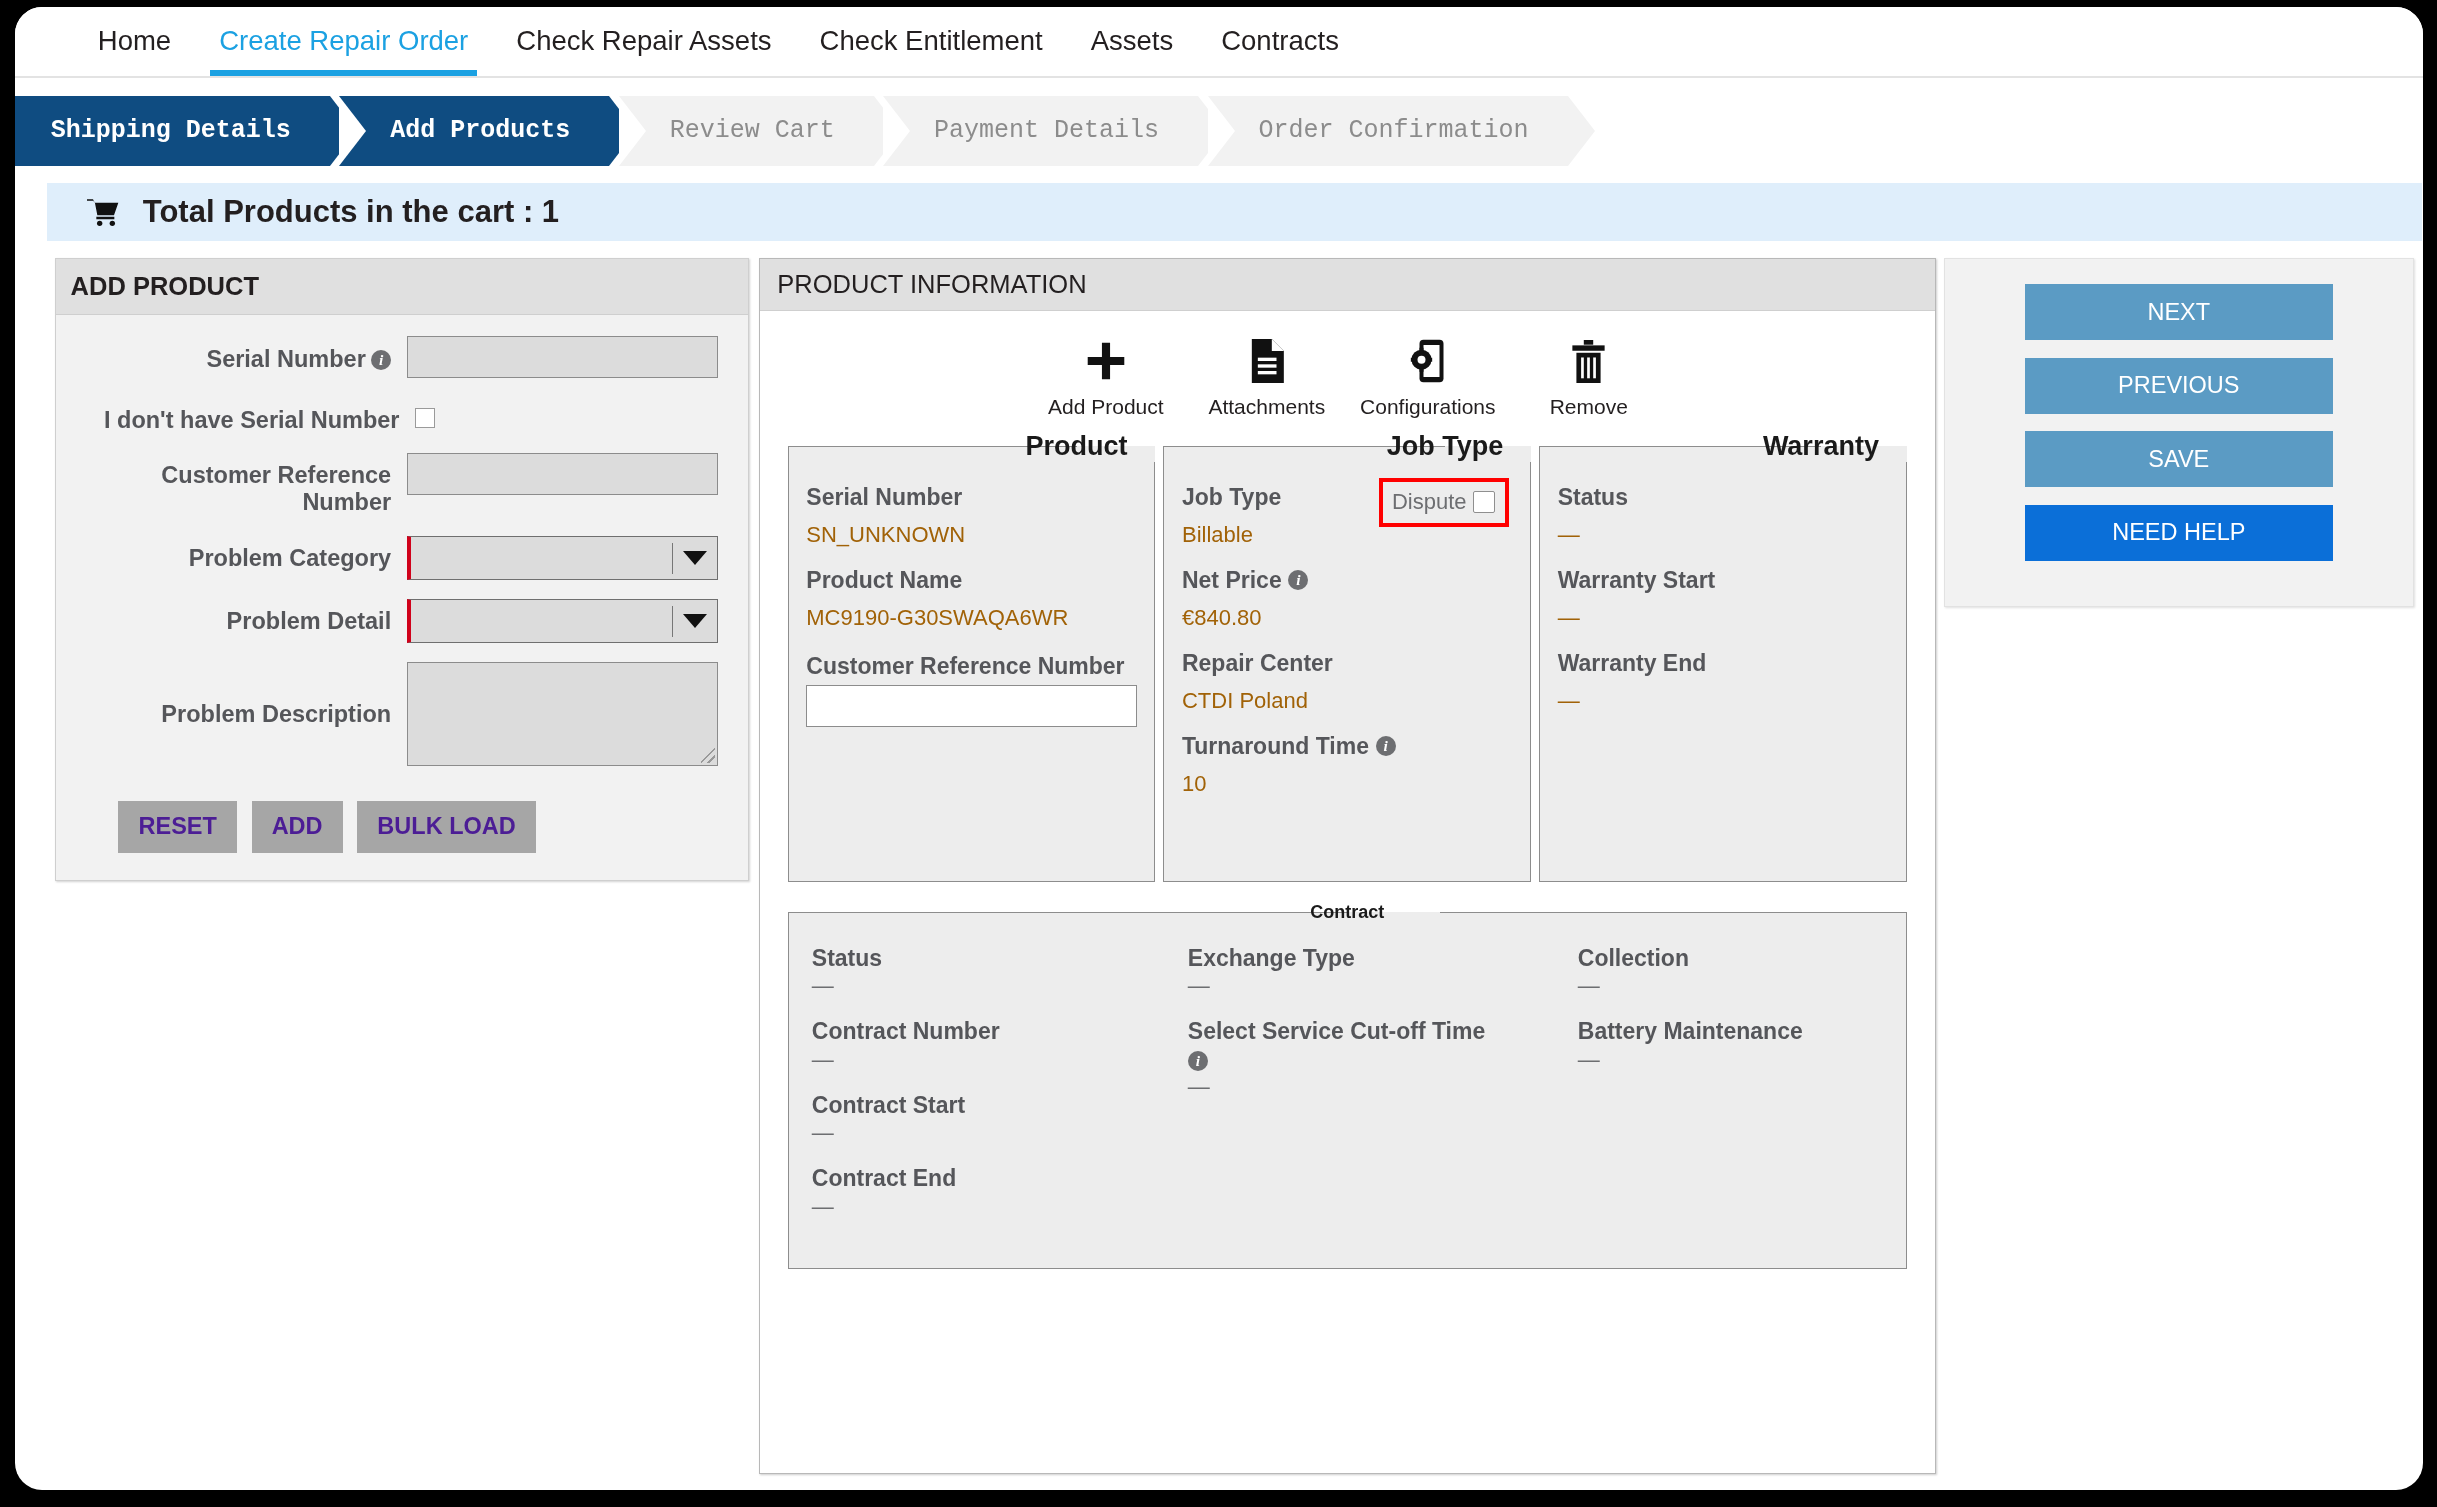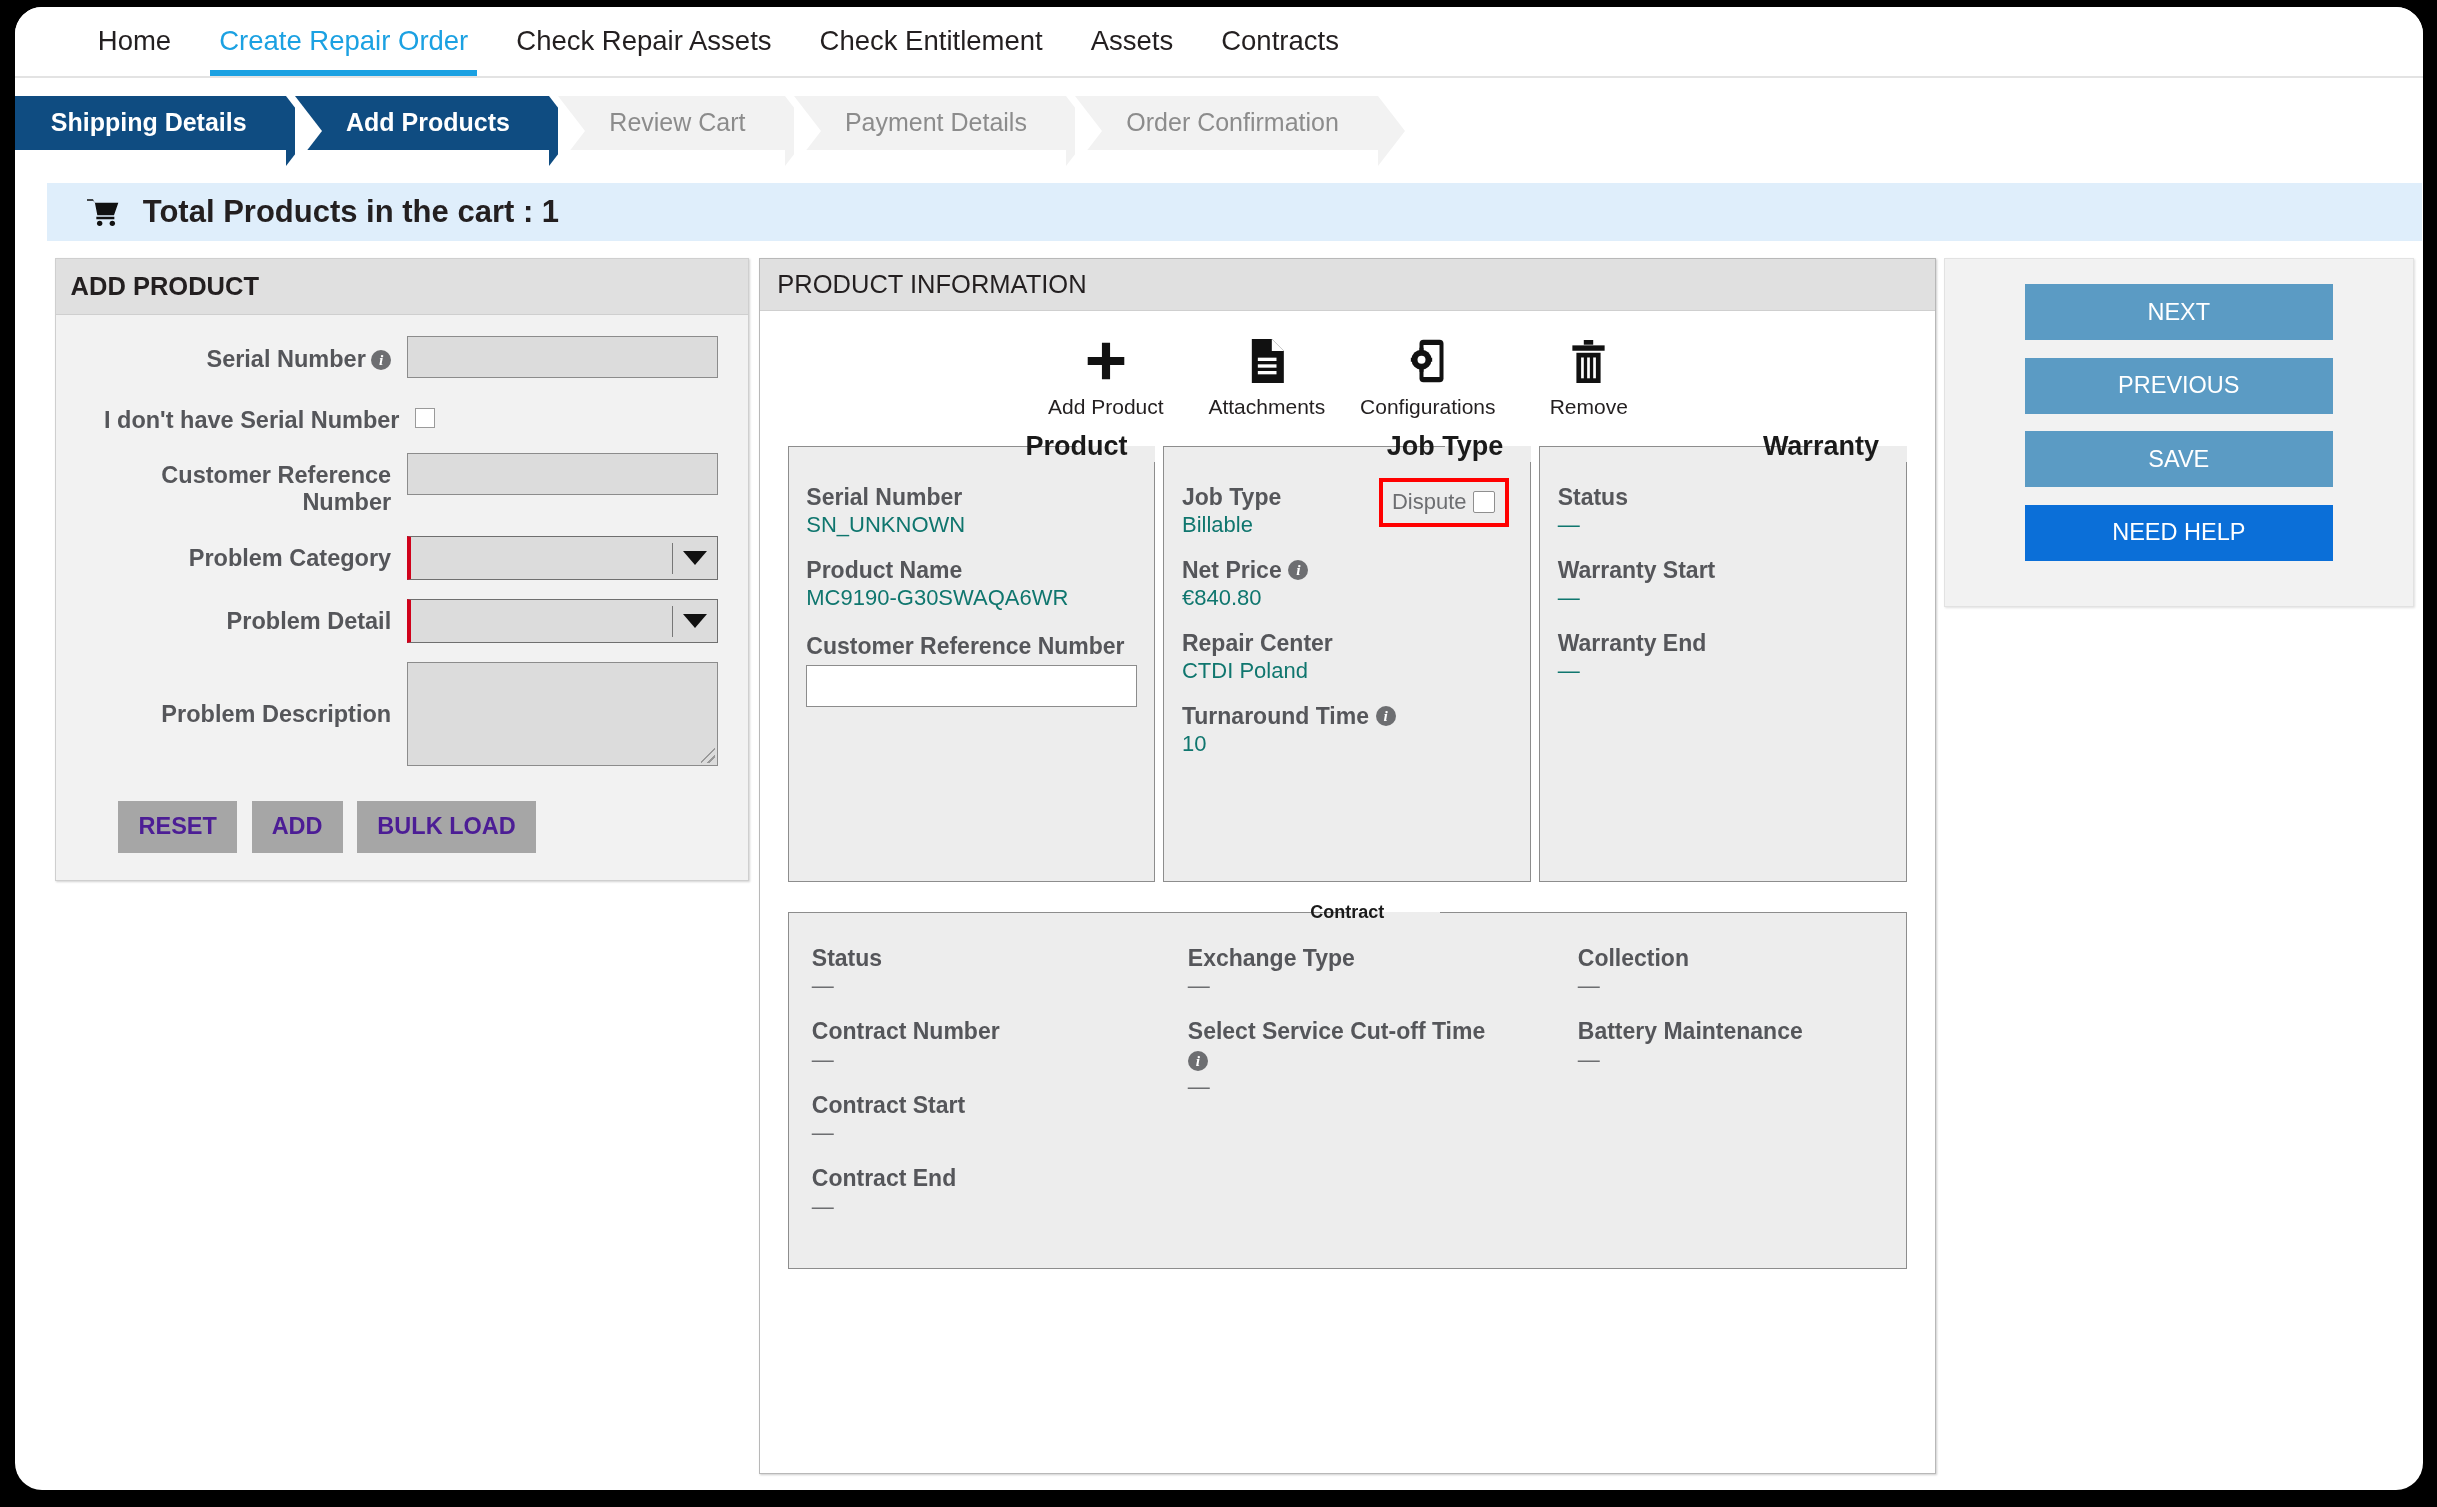--- a/index.html
+++ b/index.html
@@ -70,32 +70,33 @@
   .stepper {
     position: absolute;
     left: 0;
     top: 89px;
     height: 70px;
     width: 2408px;
     display: flex;
   }
   .step {
     position: relative;
-    height: 54px;
+    height: 70px;
     display: flex;
     align-items: center;
     box-sizing: border-box;
     font-size: 25px;
     color: #8c8c8c;
     background: #f2f2f2;
     padding-left: 51px;
     padding-right: 39px;
     margin-right: 9.4px;
     cursor: pointer;
     white-space: nowrap;
+    font-family: Liberation Mono, monospace;
   }
   .step:first-child { padding-left: 36px; }
   .step.done, .step.current {
     background: #0f4c81;
     color: #ffffff;
     font-weight: bold;
   }
   .step::before {
     content: "";
     position: absolute;
@@ -351,22 +352,22 @@
   .fskey {
     font-size: 23px;
     font-weight: bold;
     color: #55565a;
     margin-top: 19px;
     line-height: 1.18;
   }
   .fskey:first-of-type { margin-top: 6.7px; }
   .fsval {
     font-size: 22px;
-    color: #0f766e;
-    margin-top: 1px;
+    color: #a16207;
+    margin-top: 11px;
     line-height: 1.18;
   }
   .fsinfo {
     display: inline-block;
     width: 20px; height: 20px;
     border-radius: 50%;
     background: #6d6e71;
     color: #fff;
     font-size: 15.4px;
     line-height: 20px;

